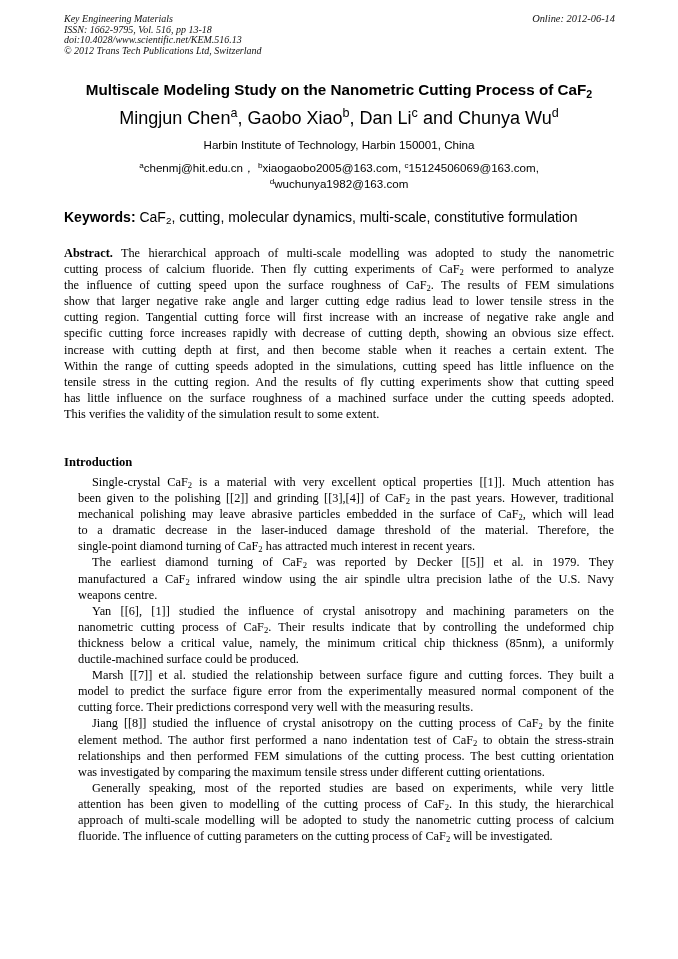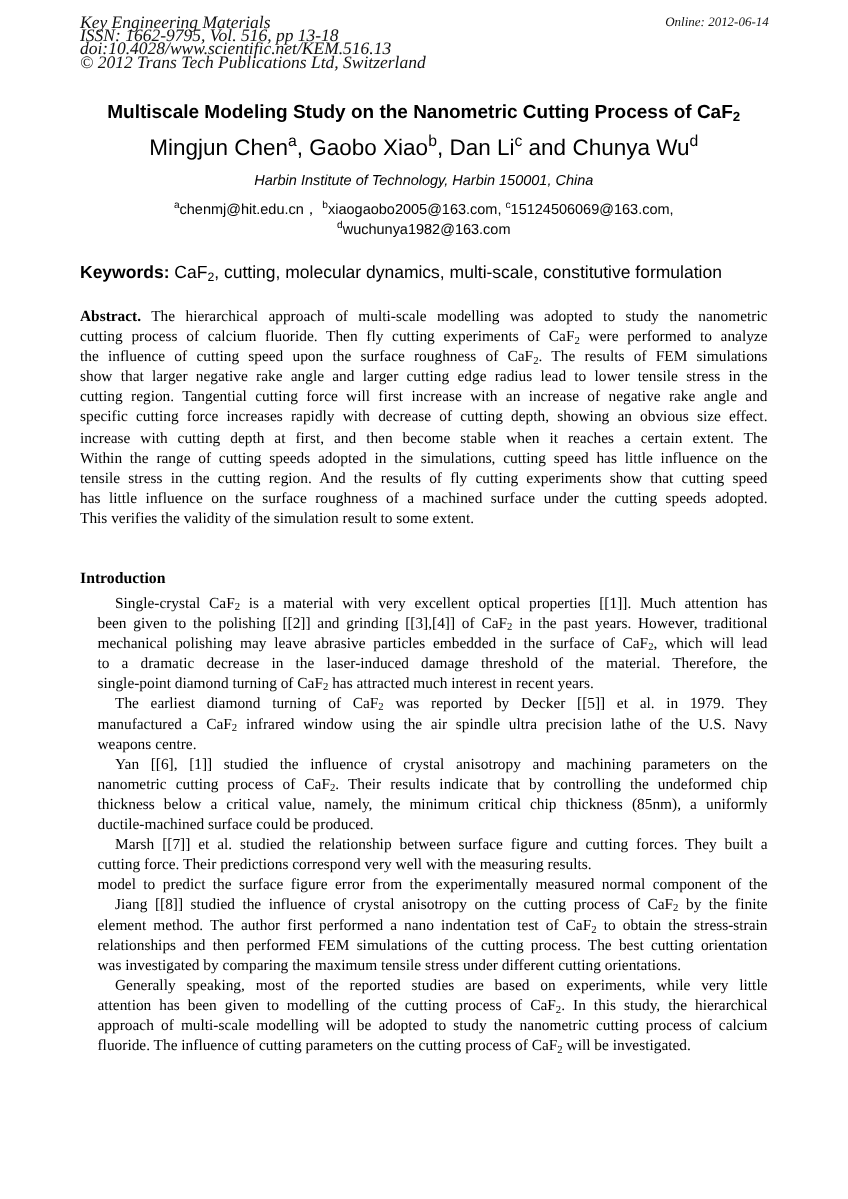--- a/index.html
+++ b/index.html
@@ -1,39 +1,39 @@
 <!DOCTYPE html>
 <html><head>
 <meta charset="utf-8">
 <style>
   html, body { margin: 0; padding: 0; background: #ffffff; }
   body { width: 678px; height: 959px; position: relative; overflow: hidden; color: #000; }
   .page { position: absolute; left: 0; top: 0; width: 678px; height: 959px; }
   .header-left {
     position: absolute; left: 64px; top: 14px;
     font-family: "Liberation Serif", serif; font-style: italic;
-    font-size: 14px; line-height: 10.5px; color: #111;
+    font-size: 10px; line-height: 10.5px; color: #111;
   }
   .header-right {
     position: absolute; right: 63px; top: 14px;
     font-family: "Liberation Serif", serif; font-style: italic;
     font-size: 10.4px; line-height: 10.5px; color: #111;
   }
   .title {
     position: absolute; left: 0; width: 678px; top: 81px; text-align: center;
     font-family: "Liberation Sans", sans-serif; font-weight: bold;
     font-size: 15.2px; line-height: 18px;
   }
   .authors {
     position: absolute; left: 0; width: 678px; top: 109px; text-align: center;
     font-family: "Liberation Sans", sans-serif; font-size: 18px; line-height: 18px;
   }
   .affil {
     position: absolute; left: 0; width: 678px; top: 138px; text-align: center;
-    font-family: "Liberation Sans", sans-serif; font-size: 11.6px; line-height: 14px; font-style: italic;
+    font-family: "Liberation Sans", sans-serif; font-size: 11.6px; line-height: 14px;
   }
   .emails {
     position: absolute; left: 0; width: 678px; top: 160px; text-align: center;
     font-family: "Liberation Sans", sans-serif; font-size: 11.6px; line-height: 16px;
   }
   .keywords {
     position: absolute; left: 64px; top: 210px;
     font-family: "Liberation Sans", sans-serif; font-size: 14px; line-height: 14px;
   }
   .keywords b { font-weight: bold; }
@@ -111,22 +111,22 @@
         <span class="line last"><span>weapons centre.</span></span>
       </p>
       <p>
         <span class="line" style="padding-left: 14px;"><span>Yan [[6], [1]] studied the influence of crystal anisotropy and machining parameters on the</span></span>
         <span class="line"><span>nanometric cutting process of CaF</span><sub>2</sub><span>. Their results indicate that by controlling the undeformed chip</span></span>
         <span class="line"><span>thickness below a critical value, namely, the minimum critical chip thickness (85nm), a uniformly</span></span>
         <span class="line last"><span>ductile-machined surface could be produced.</span></span>
       </p>
       <p>
         <span class="line" style="padding-left: 14px;"><span>Marsh [[7]] et al. studied the relationship between surface figure and cutting forces. They built a</span></span>
+        <span class="line"><span>model to predict the surface figure error from the experimentally measured normal component of the</span></span>
         <span class="line last"><span>cutting force. Their predictions correspond very well with the measuring results.</span></span>
-        <span class="line"><span>model to predict the surface figure error from the experimentally measured normal component of the</span></span>
       </p>
       <p>
         <span class="line" style="padding-left: 14px;"><span>Jiang [[8]] studied the influence of crystal anisotropy on the cutting process of CaF</span><sub>2</sub><span> by the finite</span></span>
         <span class="line"><span>element method. The author first performed a nano indentation test of CaF</span><sub>2</sub><span> to obtain the stress-strain</span></span>
         <span class="line"><span>relationships and then performed FEM simulations of the cutting process. The best cutting orientation</span></span>
         <span class="line last"><span>was investigated by comparing the maximum tensile stress under different cutting orientations.</span></span>
       </p>
       <p>
         <span class="line" style="padding-left: 14px;"><span>Generally speaking, most of the reported studies are based on experiments, while very little</span></span>
         <span class="line"><span>attention has been given to modelling of the cutting process of CaF</span><sub>2</sub><span>. In this study, the hierarchical</span></span>

